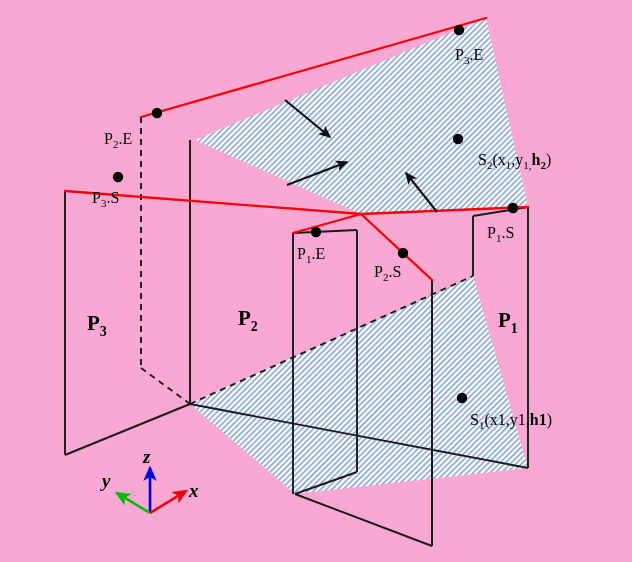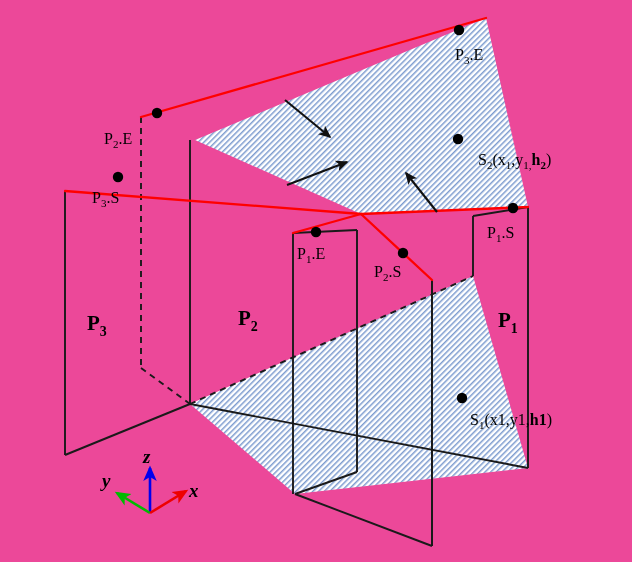--- a/index.html
+++ b/index.html
@@ -11,21 +11,21 @@
   body {
     width: 632px;
     height: 562px;
     font-family: "Liberation Serif", "DejaVu Serif", serif;
     overflow: hidden;
   }
   #diagram-root {
     position: relative;
     width: 632px;
     height: 562px;
-    background: #ec4899;
+    background: #f9a8d4;
   }
   svg#figure {
     display: block;
     width: 632px;
     height: 562px;
   }
   .lbl {
     font-family: "Liberation Serif", "DejaVu Serif", serif;
     fill: #000000;
     font-size: 16px;

